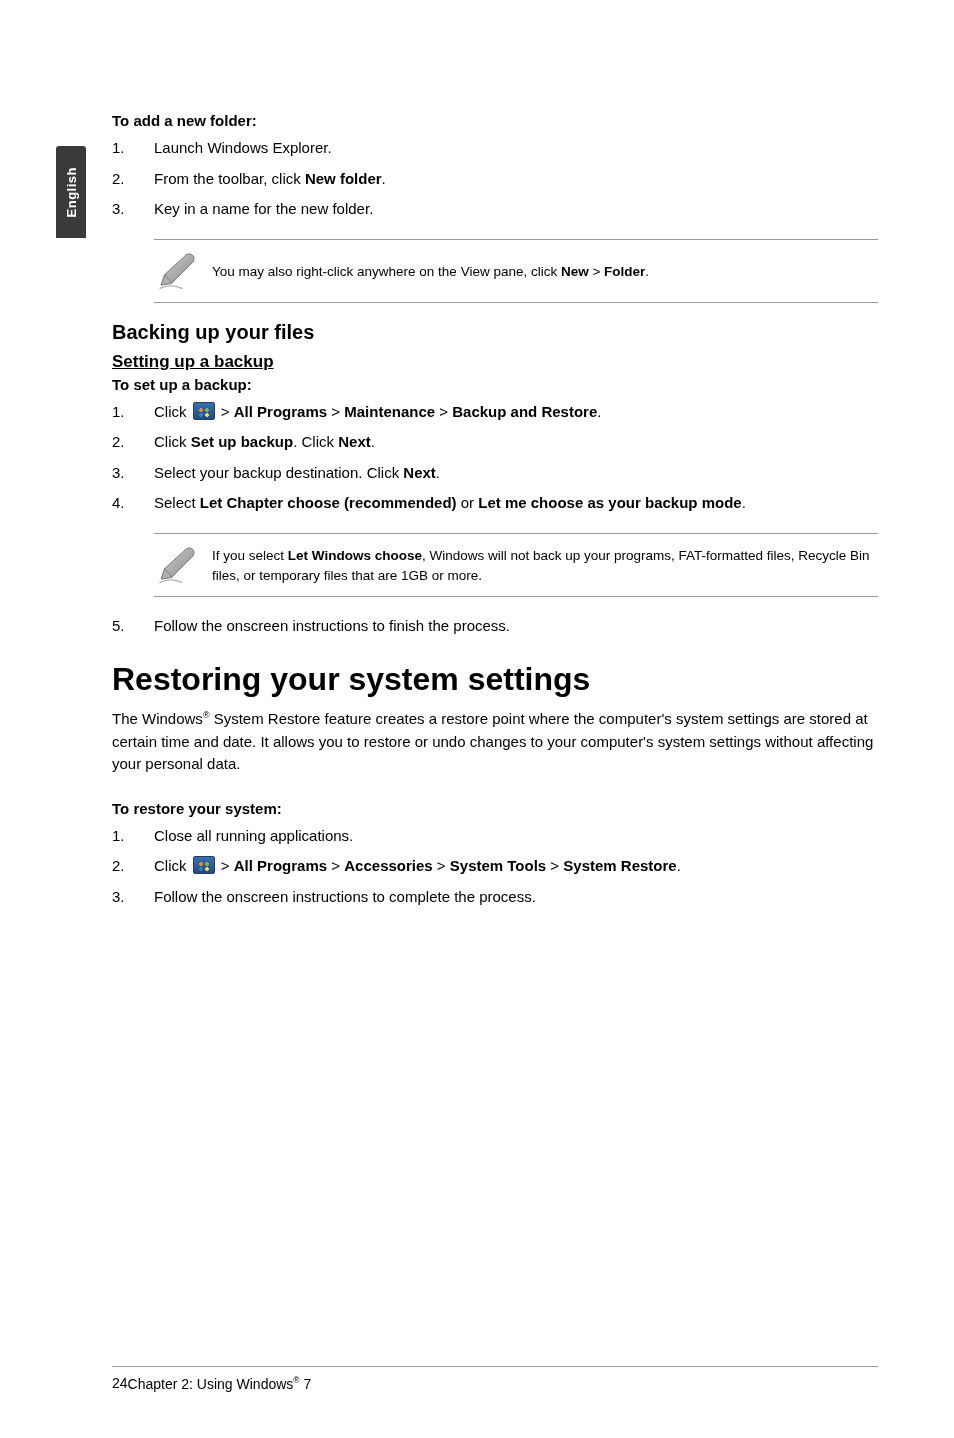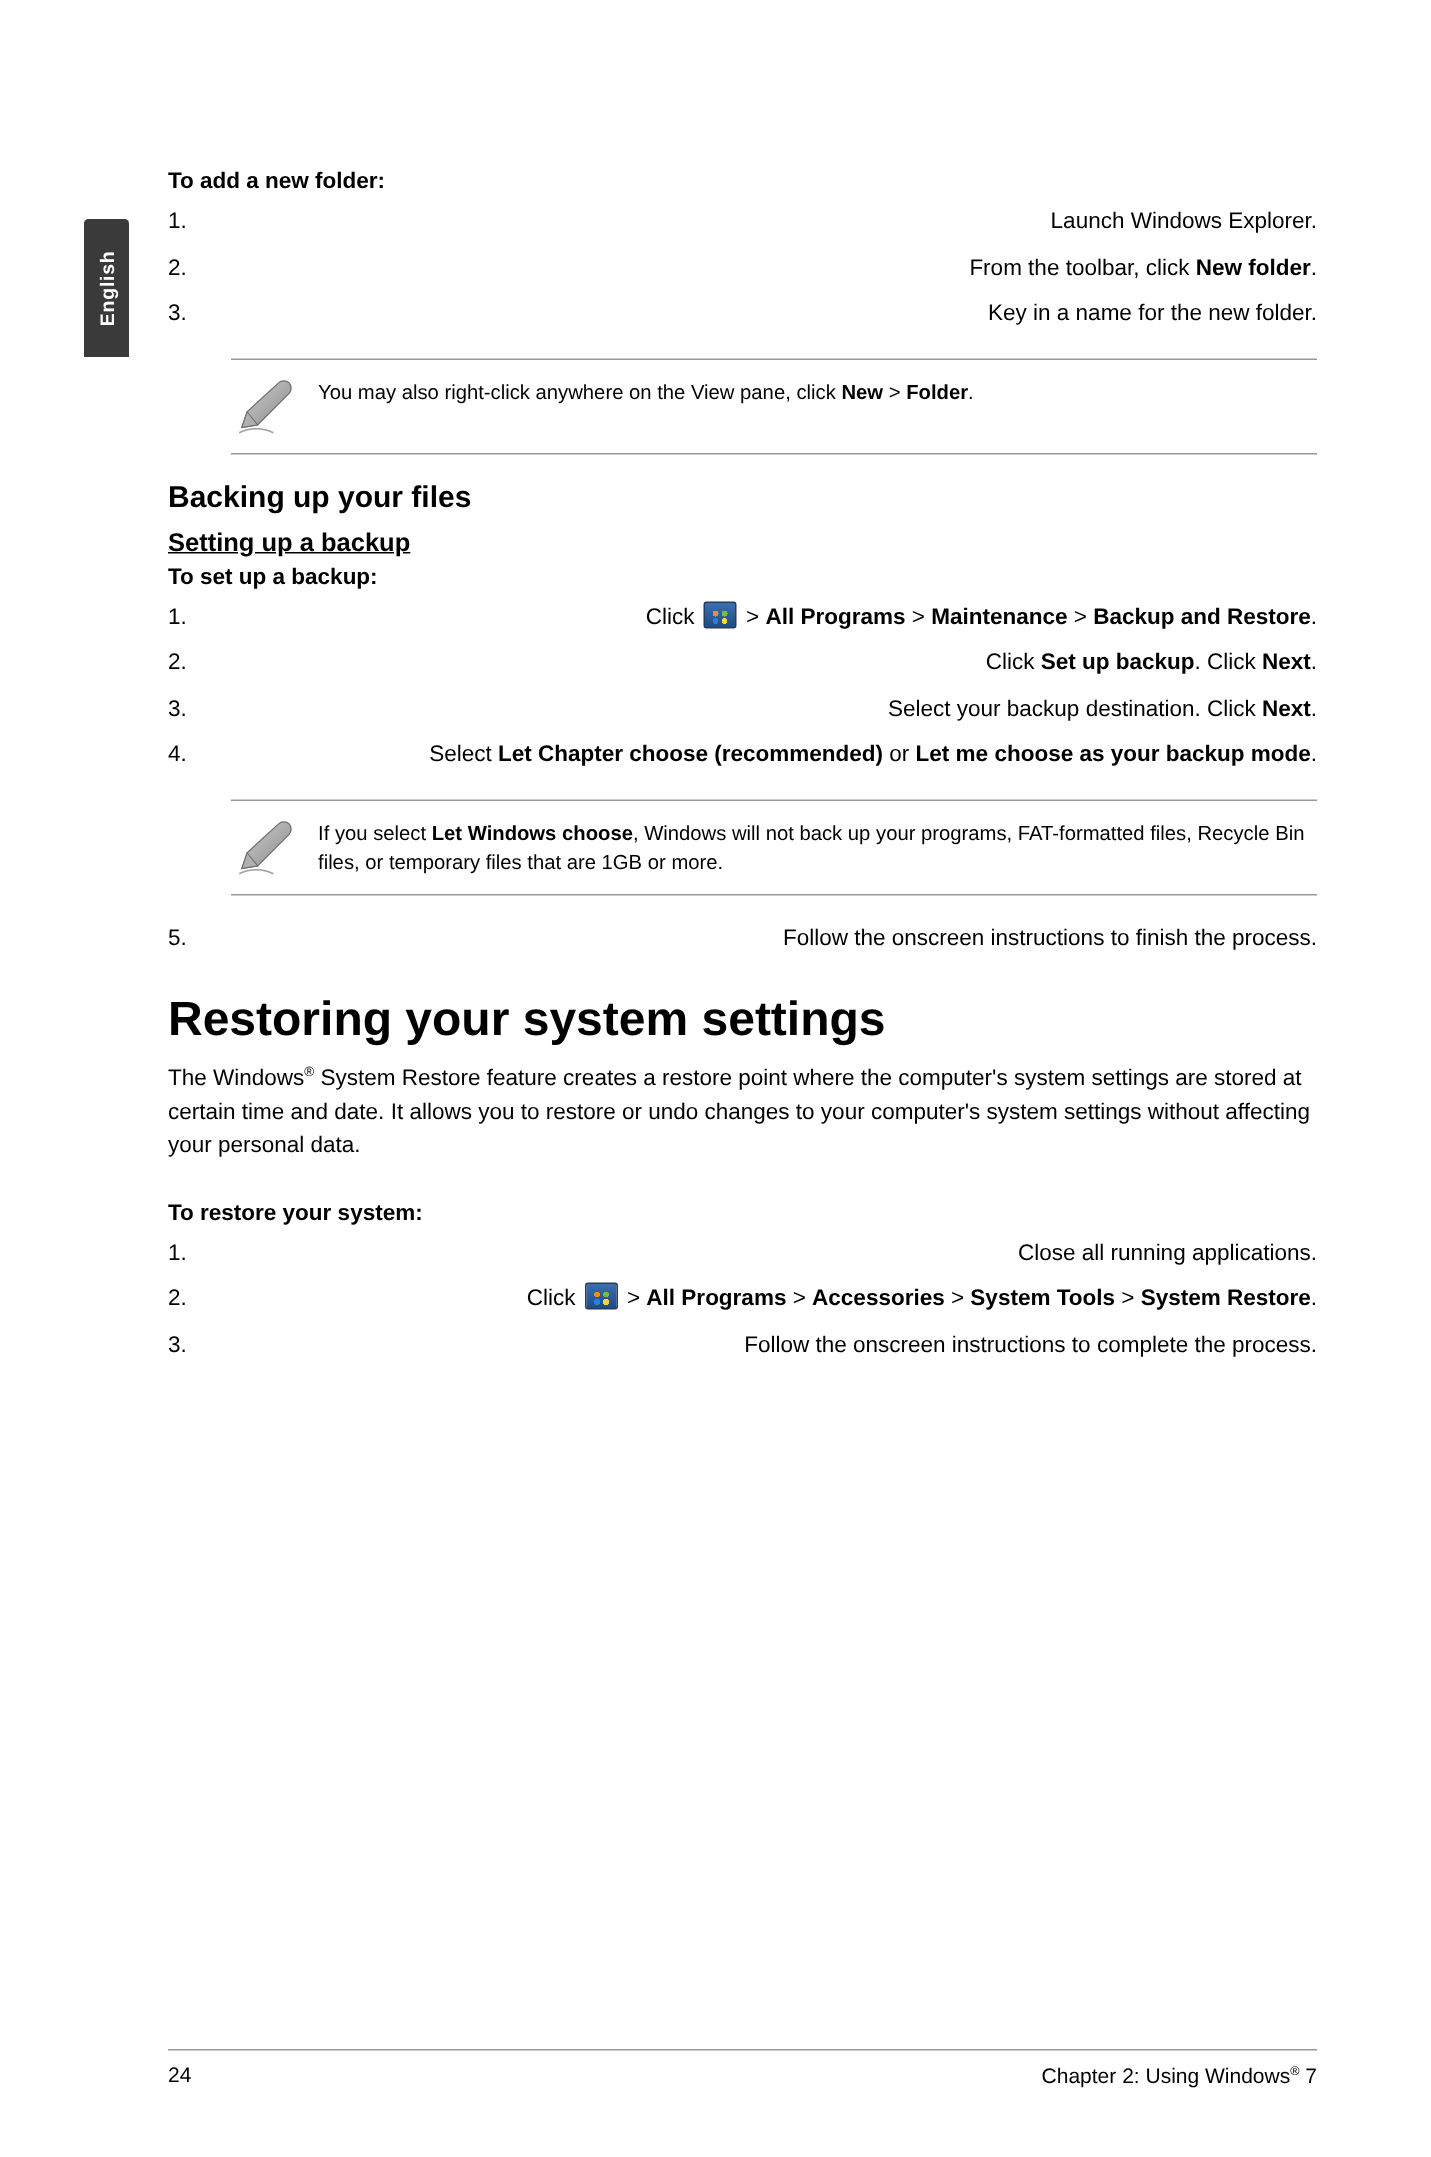--- a/index.html
+++ b/index.html
@@ -6,36 +6,36 @@
   html, body { width: 954px; height: 1438px; background: #ffffff; font-family: Arial, Helvetica, sans-serif; color: #000000; }
   .page { position: relative; width: 954px; height: 1438px; padding: 112px 76px 40px 112px; }
   .side-tab { position: absolute; top: 146px; left: 56px; width: 30px; height: 92px; background: #3a3a3a; border-top-left-radius: 3px; border-top-right-radius: 3px; display: flex; align-items: center; justify-content: center; }
   .side-tab span { color: #ffffff; font-size: 13px; font-weight: bold; writing-mode: vertical-rl; transform: rotate(180deg); letter-spacing: 0.5px; }
   h2.section { font-size: 20px; font-weight: bold; margin-bottom: 6px; margin-top: 2px; }
   h3.sub { font-size: 17px; font-weight: bold; margin-bottom: 4px; margin-top: 8px; text-decoration: underline; }
   .bold-line { font-size: 15px; font-weight: bold; margin-bottom: 8px; }
   ol.steps { list-style: none; padding-left: 0; margin-left: 0; }
   ol.steps li { display: flex; align-items: flex-start; margin-bottom: 8px; font-size: 15px; line-height: 1.5; }
   ol.steps li .num { width: 42px; flex-shrink: 0; }
-  ol.steps li .txt { flex: 1; text-align: right; }
+  ol.steps li .txt { flex: 1; }
   .strong { font-weight: bold; }
-  .note-block { display: flex; align-items: flex-start; margin: 18px 0 18px 42px; border-top: 1px solid #999; border-bottom: 1px solid #999; padding: 10px 8px 10px 0; }
+  .note-block { display: flex; align-items: center; margin: 18px 0 18px 42px; border-top: 1px solid #999; border-bottom: 1px solid #999; padding: 10px 8px 10px 0; }
   .note-block .icon-col { width: 58px; flex-shrink: 0; display: flex; align-items: center; justify-content: flex-start; padding-left: 2px; }
   .note-block .text-col { flex: 1; font-size: 13.5px; line-height: 1.45; padding-top: 2px; }
   .pen-svg { width: 42px; height: 42px; }
   h1.big { font-size: 32px; font-weight: bold; margin-top: 24px; margin-bottom: 10px; }
   p.para { font-size: 15px; line-height: 1.5; margin-bottom: 14px; }
   .win-icon { display: inline-block; width: 22px; height: 18px; vertical-align: -3px; margin: 0 2px; border: 1px solid #2a3a5a; border-radius: 2px; background: linear-gradient(180deg,#3b6fb0 0%,#1f4c84 100%); position: relative; }
   .win-icon::before { content: ""; position: absolute; left: 3px; top: 3px; width: 13px; height: 11px; background:
     radial-gradient(circle at 4px 4px, #f58a1f 2px, transparent 2px),
     radial-gradient(circle at 10px 4px, #7cbb42 2px, transparent 2px),
     radial-gradient(circle at 4px 9px, #2a7fd4 2px, transparent 2px),
     radial-gradient(circle at 10px 9px, #f6d63b 2px, transparent 2px); }
   .sup { font-size: 0.6em; vertical-align: super; }
-  .footer { position: absolute; bottom: 46px; left: 112px; right: 76px; border-top: 1px solid #999; padding-top: 8px; display: flex; justify-content: space-between; font-size: 14px; }
+  .footer { position: absolute; bottom: 46px; left: 112px; right: 76px; border-top: 1px solid #999; padding-top: 8px; display: flex; font-size: 14px; }
   .spacer-sm { height: 10px; }
 </style>
 </head>
 <body>
 
 <div class="page">
 
   <div class="side-tab">
     <span>English</span>
   </div>

